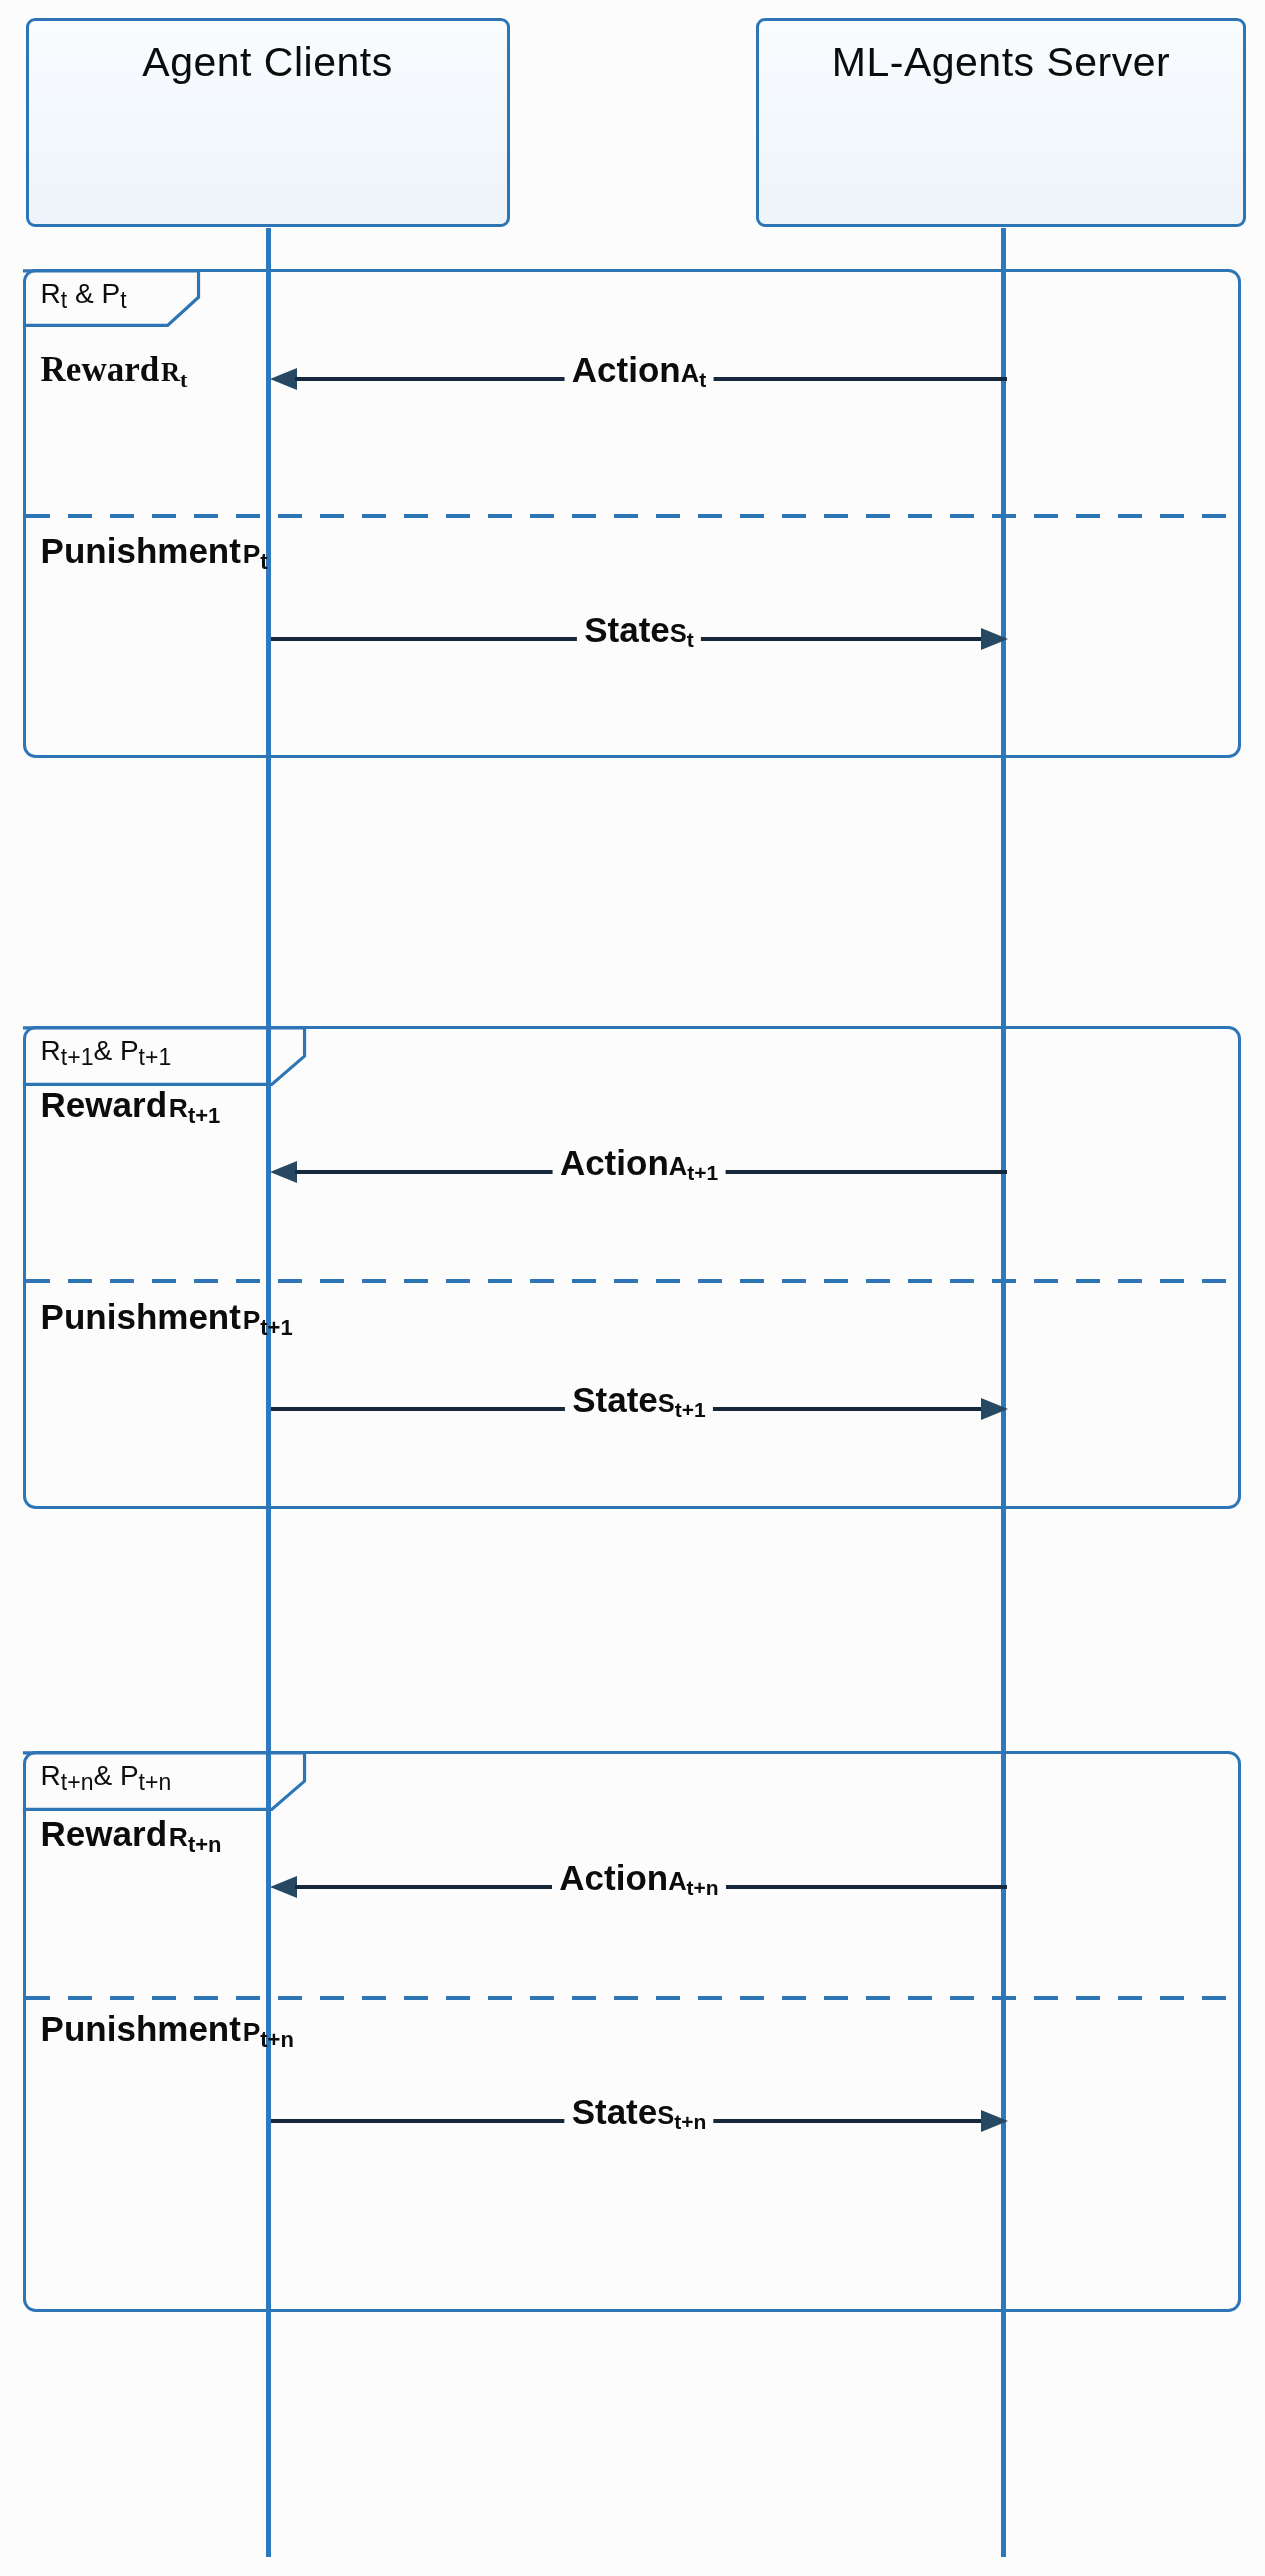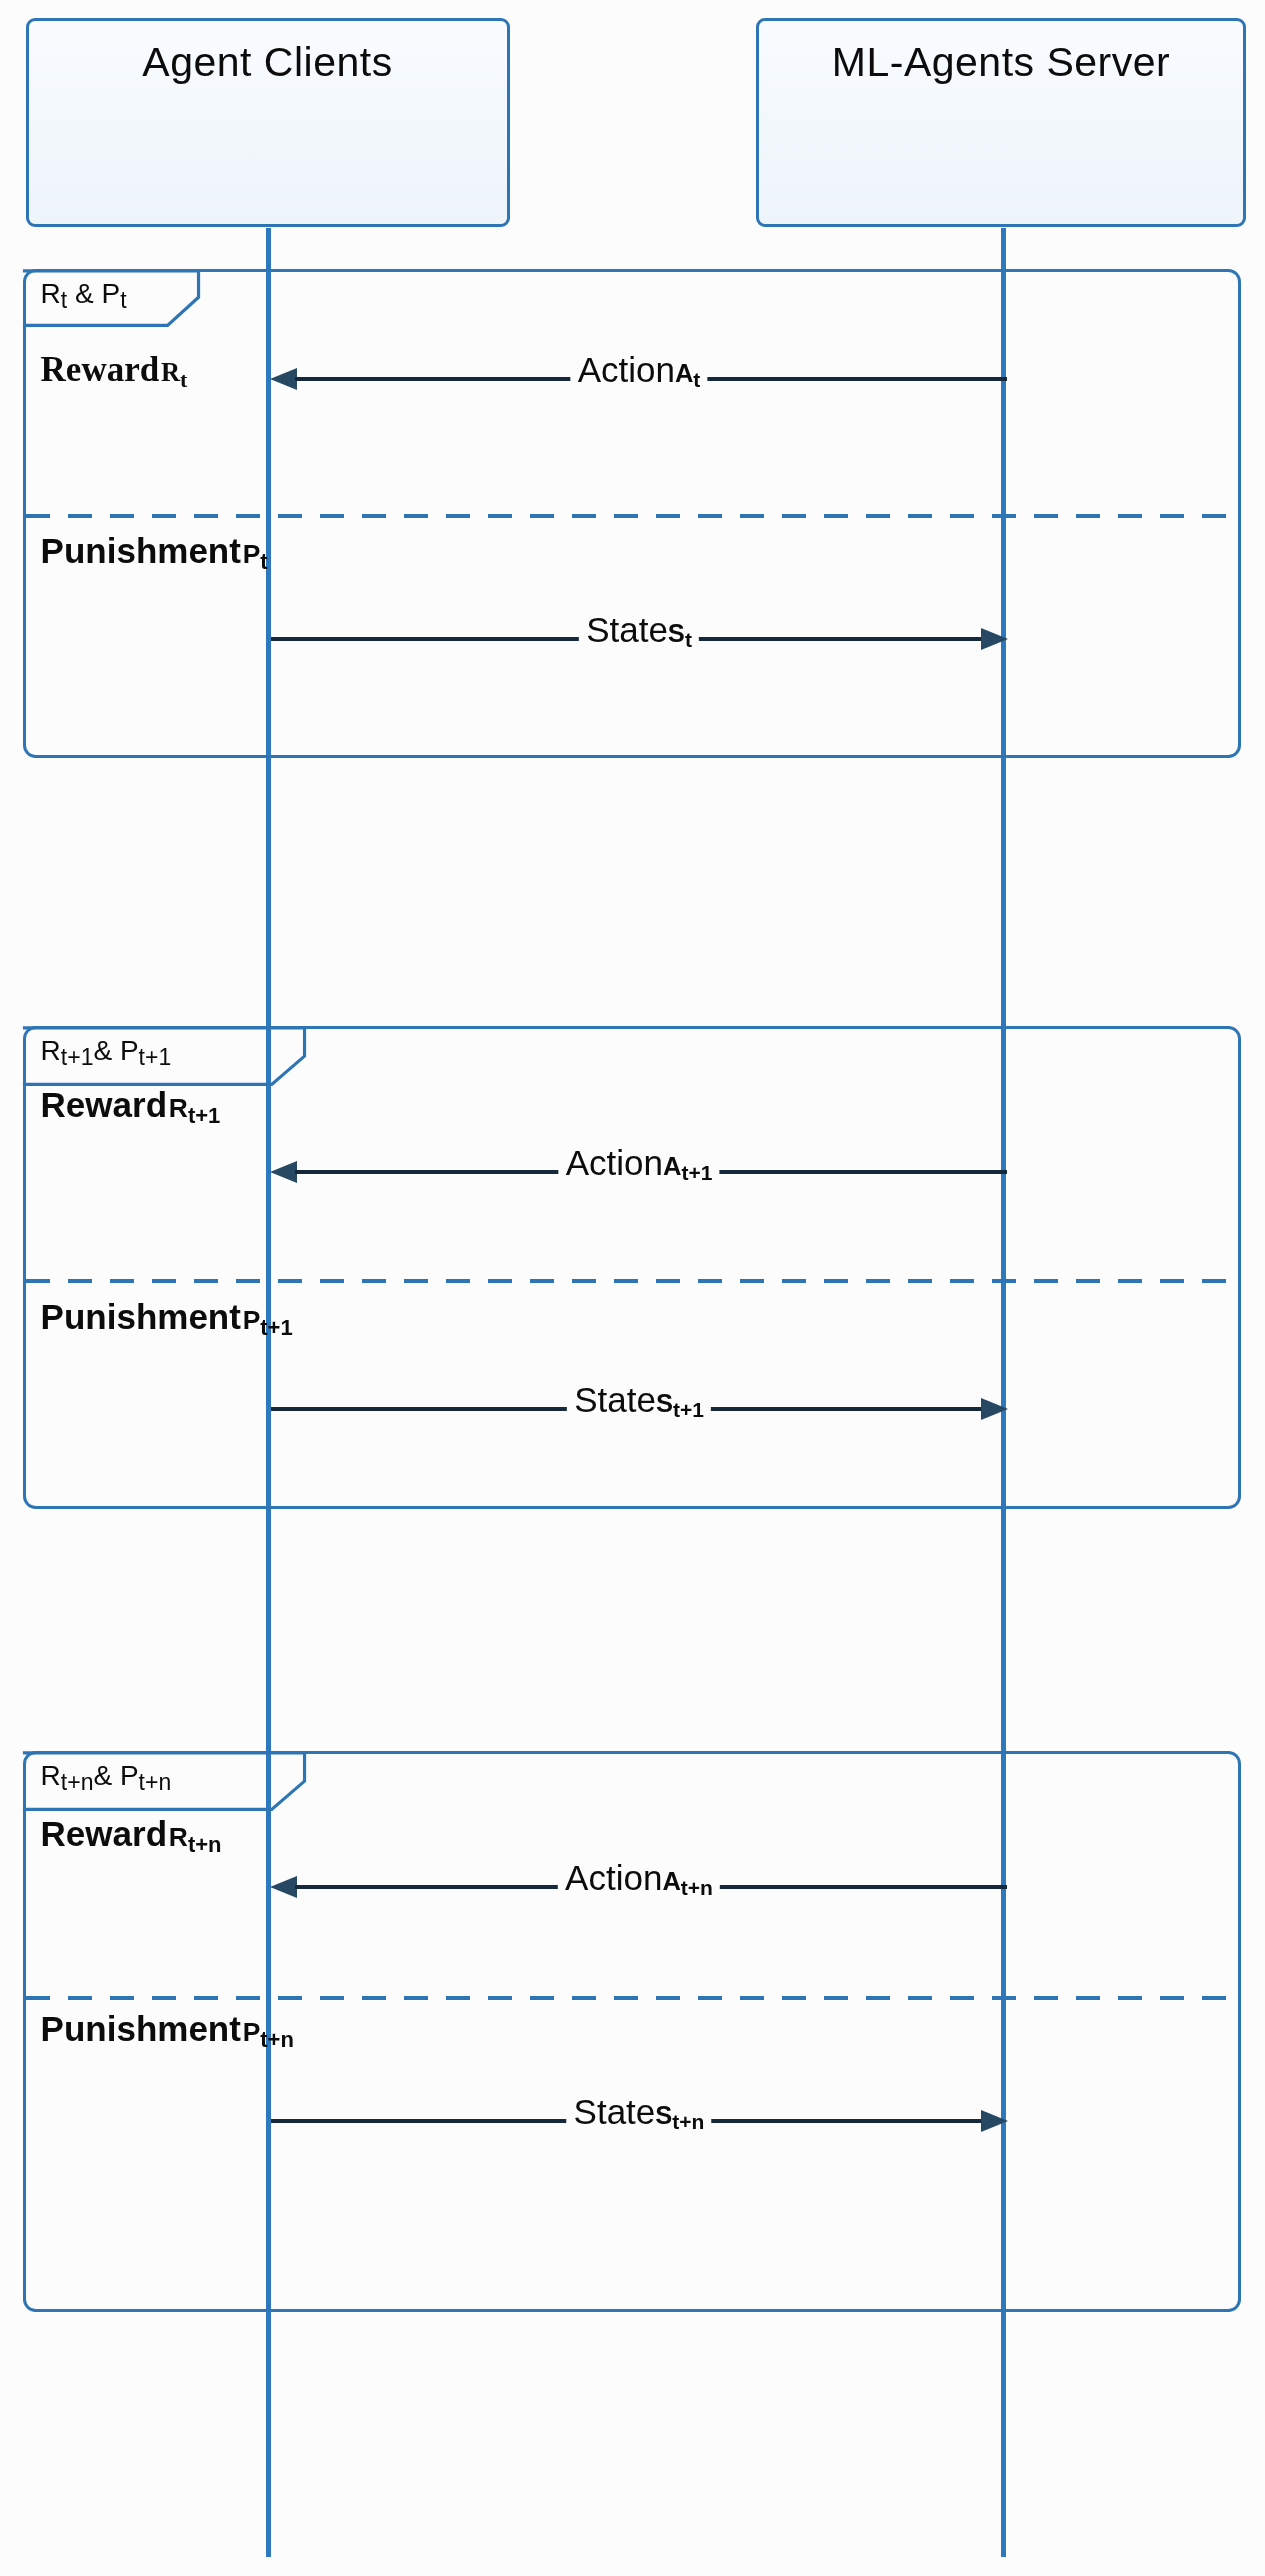--- a/index.html
+++ b/index.html
@@ -51,21 +51,21 @@
   .head-left{position:absolute;left:-0.9px;top:-9px;width:0;height:0;
     border-top:11px solid transparent;border-bottom:11px solid transparent;
     border-right:27px solid #264862;}
   .head-right{position:absolute;right:-0.9px;top:-9px;width:0;height:0;
     border-top:11px solid transparent;border-bottom:11px solid transparent;
     border-left:27px solid #264862;}
   .arrow-label{
     position:absolute;left:50%;transform:translateX(-50%);bottom:-6.4px;
     background:#fcfcfc;padding:0 7.3px;white-space:nowrap;line-height:1;
   }
-  .arrow-label .w{font-size:35px;font-weight:400;}
+  .arrow-label .w{font-size:35px;font-weight:700;}
   .arrow-label .v{font-size:25.5px;font-weight:700;}
   .arrow-label .i{font-size:21px;font-weight:700;position:relative;top:5.5px;}
   
   .divider{position:absolute;left:0;right:0;height:3.6px;
     background:repeating-linear-gradient(90deg,#2e75b6 0 24px,transparent 24px 42px);}
   .f1 .divider{top:242px;} .f2 .divider{top:250px;} .f3 .divider{top:242px;}
 </style>
 </head>
 <body>
 

